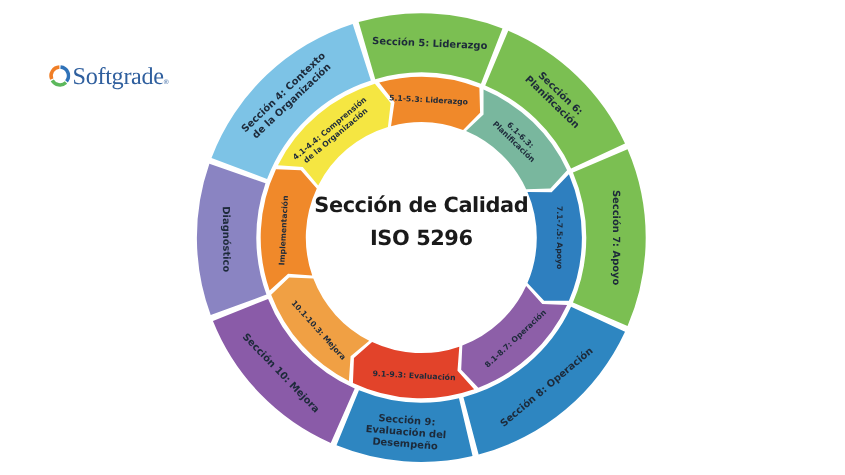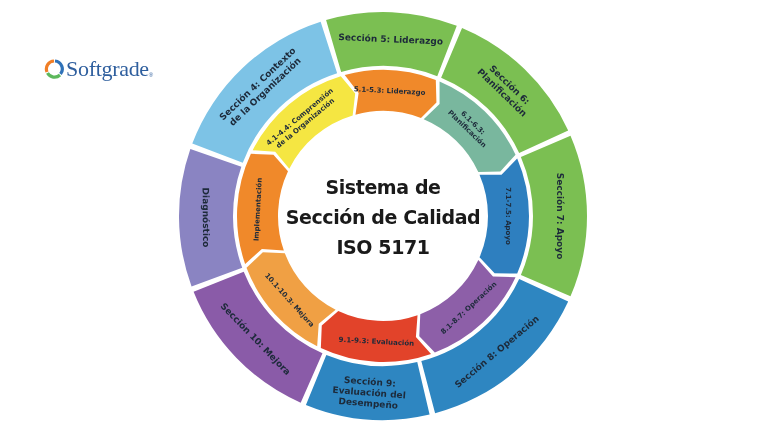--- a/index.html
+++ b/index.html
@@ -58,16 +58,15 @@
       <path d="M317.1718790593431,346.3175294940103 A146,146 0 0 1 246.5154512461819,267.84561651158805 L262.8564030597256,252.27349051653124 L284.8433039784185,253.28623105285442 A105,105 0 0 0 335.6578582276098,309.72151093747317 L318.73862045874324,323.79946706479836 Z" fill="#f0a044"></path>
       <text class="seg-label" font-size="7" text-anchor="middle" transform="translate(289.735324402587,299.97589109803675) rotate(48)"><tspan x="0" y="2.4499999999999997">10.1-10.3: Mejora</tspan></text>
       <path d="M245.12104994532777,264.0145304238332 A146,146 0 0 1 250.89525033996114,153.83622343149943 L273.44827930263887,154.77361277808913 L287.9931594910679,171.2931743856674 A105,105 0 0 0 283.8404811250645,250.53099790755127 L261.8904299437249,248.9047419194285 Z" fill="#f0892a"></path>
       <text class="seg-label" font-size="7" text-anchor="middle" transform="translate(257.67199338830096,209.43183749151058) rotate(273)"><tspan x="0" y="2.4499999999999997">Implementación</tspan></text>
       <path d="M252.6824705059897,150.17187905934304 A146,146 0 0 1 340.8013576461072,76.23135336031817 L355.1956635487568,93.61875603465182 L352.6516613208305,115.48145275913292 A105,105 0 0 0 289.27848906252683,168.65785822760972 L275.20053293520164,151.73862045874324 Z" fill="#f5e642"></path>
       <text class="seg-label" font-size="7" text-anchor="middle" transform="translate(302.3301549843393,119.86142238856827) rotate(320)"><tspan x="0" y="-1.7500000000000004">4.1-4.4: Comprensión</tspan><tspan x="0" y="6.65">de la Organización</tspan></text>
     </g>
 </svg>
 
 <div class="center-title">
-  <div>Sistema de</div>
   <div>Sección de Calidad</div>
-  <div>ISO 5171</div>
+  <div>ISO 5296</div>
 </div>
 
 </body></html>

